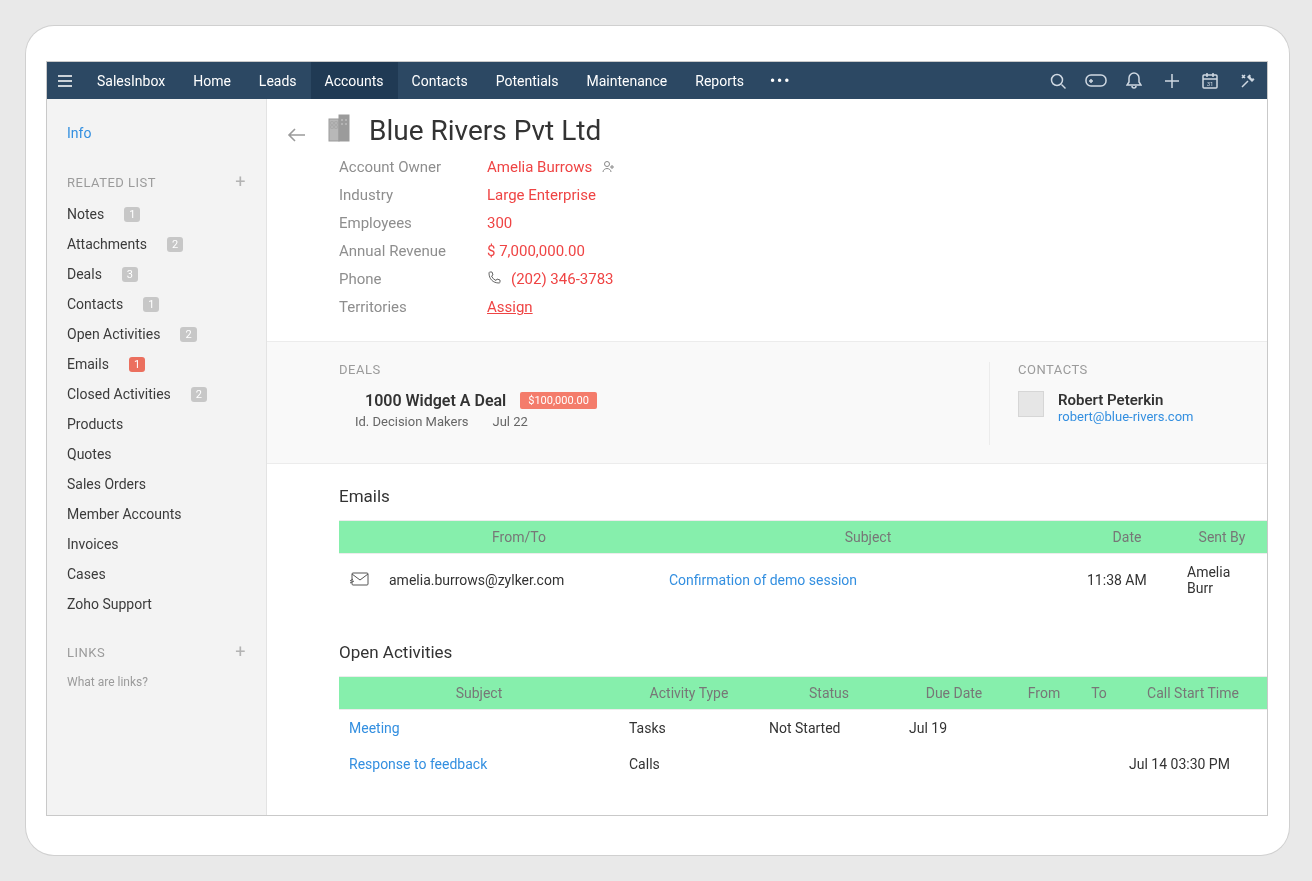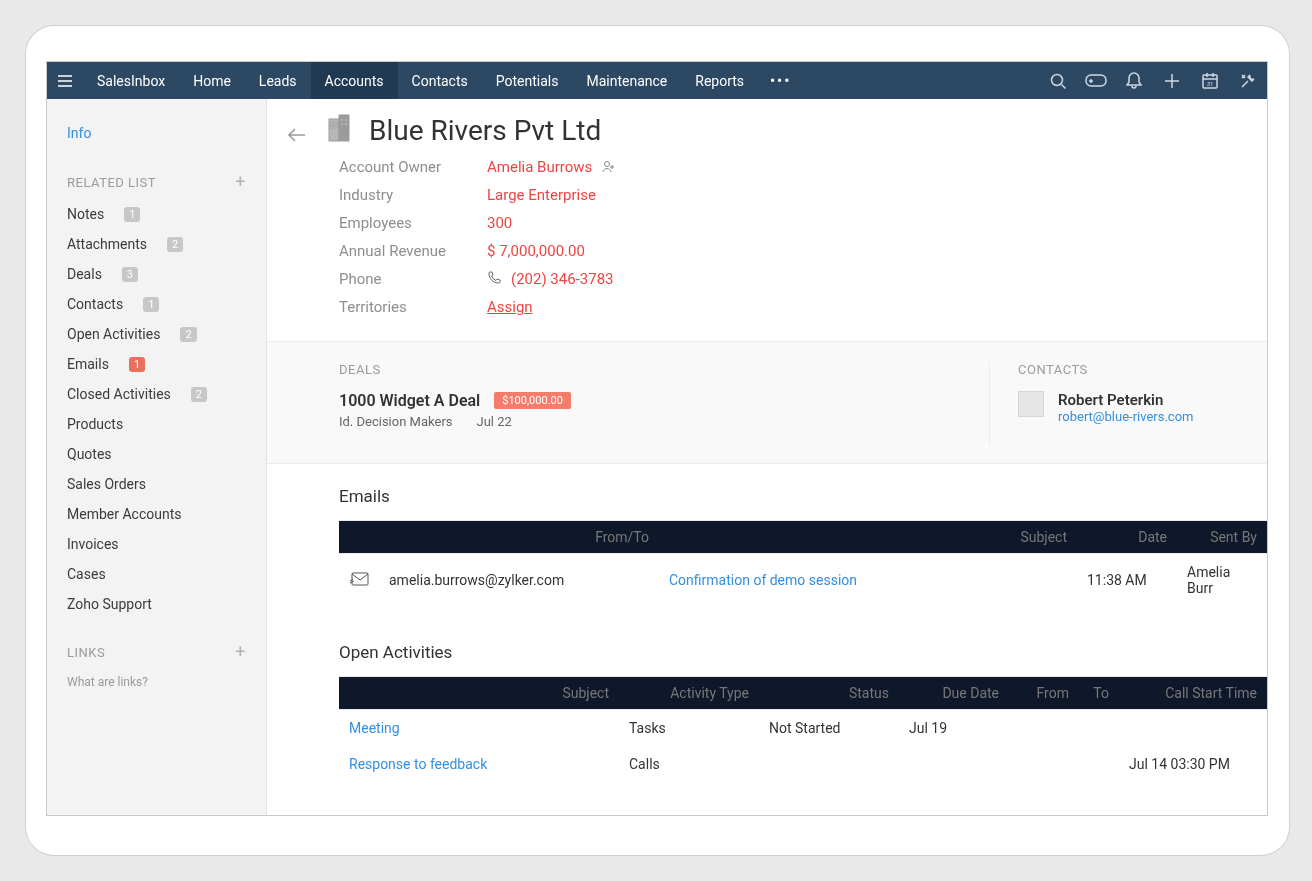--- a/index.html
+++ b/index.html
@@ -38,34 +38,34 @@
   .fields { padding: 0 0 20px 72px; font-size: 15px; }
   .frow { display:flex; padding: 5px 0; align-items:center; }
   .flabel { width: 148px; color:#8e8e8e; }
   .fval { color:#ef4444; display:flex; align-items:center; gap:8px; }
   .assign { text-decoration: underline; cursor:pointer; }
 
   .section-gray { background:#f9f9f9; border-top:1px solid #ececec; border-bottom:1px solid #ececec; padding: 20px 28px 18px 72px; display:flex; }
   .deals-col { flex:1; }
   .sec-title { color:#9b9b9b; font-size:13px; letter-spacing:0.5px; margin-bottom: 14px; }
   .deal-row { margin-bottom: 16px; }
-  .deal-name { font-size:16px; font-weight:600; color:#333; display:inline-block; margin-right:10px; }
+  .deal-name { font-size:16px; font-weight:600; color:#333; display:inline-block; margin-right:10px;margin-left:26px; }
   .deal-badge { background:#f47c6b; color:#fff; font-size:11px; padding:2px 8px; border-radius:2px; display:inline-block; vertical-align:2px; }
-  .deal-sub { font-size:13px; color:#666; margin-top:4px; }
+  .deal-sub { font-size:13px; color:#666; margin-top:4px;margin-left:16px; }
   .deal-sub span.s2 { margin-left:24px; }
   .contacts-col { width:250px; border-left:1px solid #ececec; padding-left: 28px; }
   .avatar { width:26px; height:26px; background:#e6e6e6; border:1px solid #d6d6d6; display:inline-block; vertical-align:top; }
   .cname { font-size:15px; font-weight:600; color:#333; }
   .cemail { color:#338fe0; font-size:13px; cursor:pointer; }
   .crow { display:flex; gap:14px; }
 
   .section-white { padding: 22px 0 8px 72px; }
   .swtitle { font-size:17px; color:#333; margin-bottom: 14px; }
   table.grid { width:100%; border-collapse:collapse; font-size:14px; }
-  table.grid th { text-align:right; font-weight:400; color:#777; background:#0f172a; border-top:1px solid #ececec; border-bottom:1px solid #ececec; padding:8px 10px; }
+  table.grid th { text-align:center; font-weight:400; color:#777; background:#86efac; border-top:1px solid #ececec; border-bottom:1px solid #ececec; padding:8px 10px; }
   table.grid td { padding:10px; color:#333; }
   .link { color:#338fe0; cursor:pointer; }
   .env { display:inline-block; }
   .env svg { stroke:#555; fill:none; }
 
   .smallsvg { width:16px; height:16px; display:inline-block; }
 </style>
 </head>
 <body>
 

